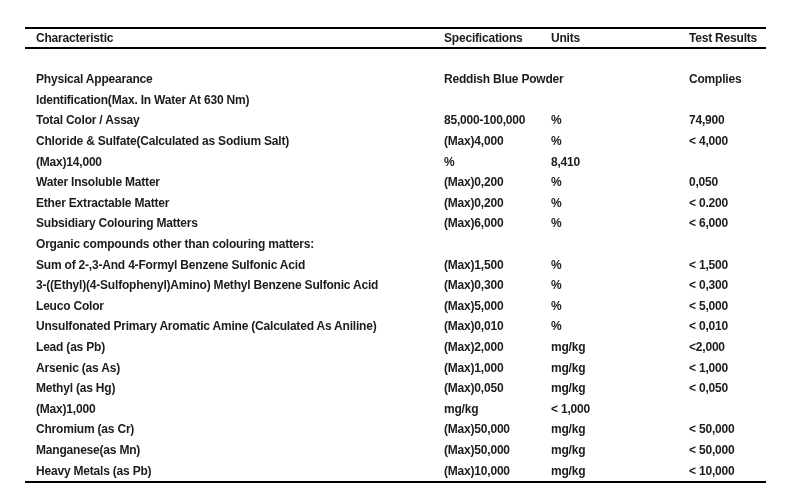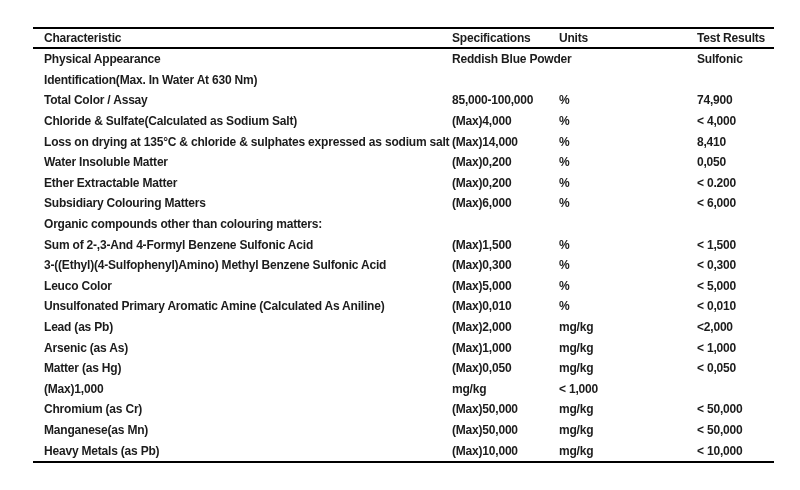--- a/index.html
+++ b/index.html
@@ -13,34 +13,35 @@
     position: relative;
     font-family: "Liberation Sans", sans-serif;
     font-size: 12px;
     font-weight: 600;
     letter-spacing: -0.2px;
     color: #1c1c1c;
     overflow: hidden;
   }
   .spec-table {
     position: absolute;
-    left: 33px;
+    left: 25px;
     top: 27px;
     width: 741px;
   }
   .thead {
     display: grid;
     grid-template-columns: 419px 107px 138px 77px;
     align-items: center;
     height: 18px;
     border-top: 2px solid #000;
     border-bottom: 2px solid #000;
   }
   .tbody {
     border-bottom: 2px solid #000;
+    margin-top: 20px;
   }
   .row {
     display: grid;
     grid-template-columns: 419px 107px 138px 77px;
     align-items: center;
     height: 20.6px;
   }
   .cell, .hcell {
     white-space: nowrap;
     line-height: 1;
@@ -57,42 +58,41 @@
     <div class="hcell">Characteristic</div>
     <div class="hcell">Specifications</div>
     <div class="hcell">Units</div>
     <div class="hcell">Test Results</div>
   </div>
   <div class="tbody">
       <div class="row">
         <div class="cell">Physical Appearance</div>
         <div class="cell">Reddish Blue Powder</div>
         <div class="cell"></div>
-        <div class="cell">Sulfonic</div>
+        <div class="cell">Complies</div>
       </div>
       <div class="row">
         <div class="cell">Identification(Max. In Water At 630 Nm)</div>
         <div class="cell"></div>
         <div class="cell"></div>
         <div class="cell"></div>
       </div>
       <div class="row">
         <div class="cell">Total Color / Assay</div>
         <div class="cell">85,000-100,000</div>
         <div class="cell">%</div>
         <div class="cell">74,900</div>
       </div>
       <div class="row">
         <div class="cell">Chloride &amp; Sulfate(Calculated as Sodium Salt)</div>
         <div class="cell">(Max)4,000</div>
         <div class="cell">%</div>
         <div class="cell">&lt; 4,000</div>
       </div>
       <div class="row">
-        <div class="cell">Loss on drying at 135°C &amp; chloride &amp; sulphates expressed as sodium salt</div>
         <div class="cell">(Max)14,000</div>
         <div class="cell">%</div>
         <div class="cell">8,410</div>
       </div>
       <div class="row">
         <div class="cell">Water Insoluble Matter</div>
         <div class="cell">(Max)0,200</div>
         <div class="cell">%</div>
         <div class="cell">0,050</div>
       </div>
@@ -144,21 +144,21 @@
         <div class="cell">mg/kg</div>
         <div class="cell">&lt;2,000</div>
       </div>
       <div class="row">
         <div class="cell">Arsenic (as As)</div>
         <div class="cell">(Max)1,000</div>
         <div class="cell">mg/kg</div>
         <div class="cell">&lt; 1,000</div>
       </div>
       <div class="row">
-        <div class="cell">Matter (as Hg)</div>
+        <div class="cell">Methyl (as Hg)</div>
         <div class="cell">(Max)0,050</div>
         <div class="cell">mg/kg</div>
         <div class="cell">&lt; 0,050</div>
       </div>
       <div class="row">
         <div class="cell">(Max)1,000</div>
         <div class="cell">mg/kg</div>
         <div class="cell">&lt; 1,000</div>
       </div>
       <div class="row">

